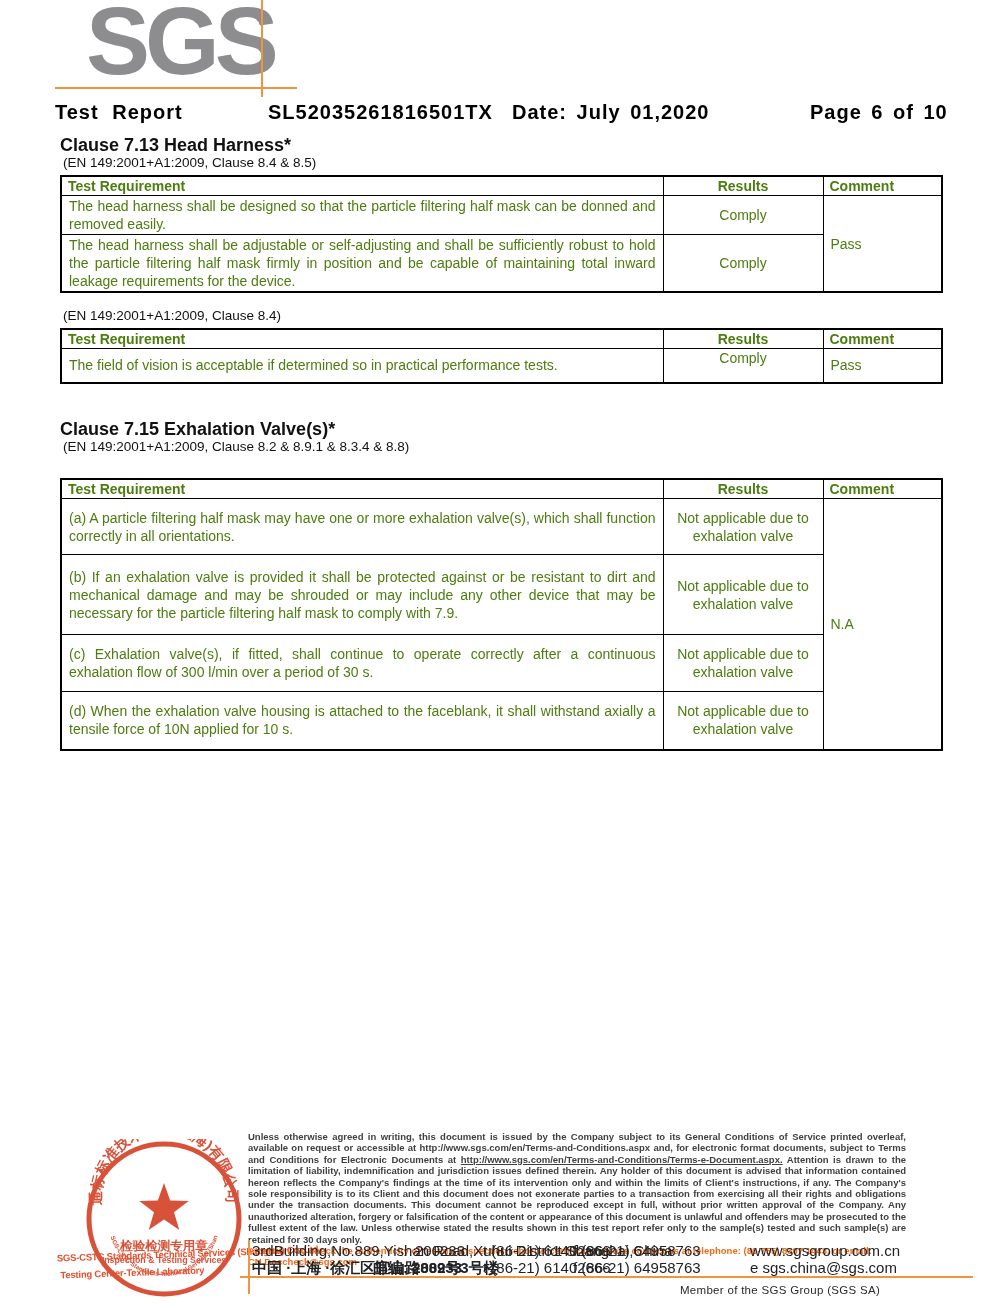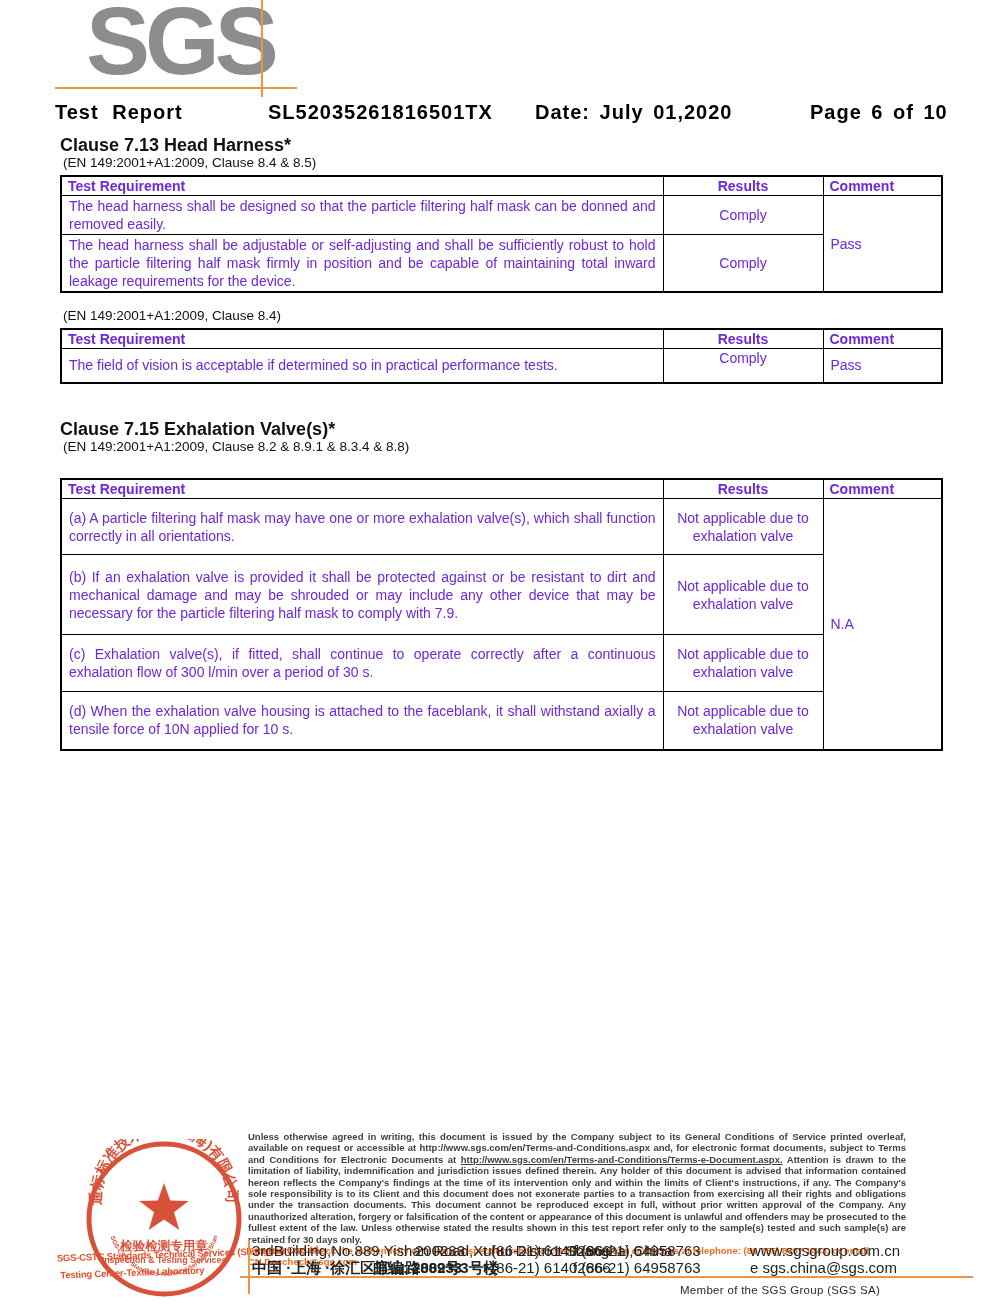--- a/index.html
+++ b/index.html
@@ -12,29 +12,29 @@
   .logo-text {
     position:absolute; left:86px; top:-14px; width:180px;
     font-size:96px; font-weight:bold; color:#8d8d8f; letter-spacing:-5px;
   }
   .logo-hline { position:absolute; left:55px; top:87px; width:242px; height:2px; background:#f0953f; }
   .logo-vline { position:absolute; left:261px; top:0; width:2px; height:97px; background:#f0953f; }
   .hdr-row { position:absolute; top:101px; left:0; width:1000px; height:18px;
     font-weight:bold; font-size:20px; letter-spacing:1px; color:#000;padding-left:44px; }
   .hdr-title   { position:absolute; left:55px;  word-spacing:7px; }
   .hdr-report  { position:absolute; left:268px; }
-  .hdr-date    { position:absolute; left:535px; word-spacing:3px; }
+  .hdr-date    { position:absolute; left:512px; word-spacing:3px; }
   .hdr-page    { position:absolute; left:810px; word-spacing:3px; }
   
   .section { position:absolute; left:60px; width:881px; }
   .sec-1 { top:137px; } .sec-2 { top:307px; } .sec-3 { top:421px; }
   .clause-heading { font-size:18px; font-weight:bold; line-height:17px; }
   .clause-standard { font-size:13.5px; line-height:17px; padding-left:3px; }
   .rtable { border-collapse:collapse; width:881px; table-layout:fixed; margin-top:4px;
-    font-size:14px; line-height:18px; color:#6d28d9; }
+    font-size:14px; line-height:18px; color:#4d7c0f; }
   .rtable.gap { margin-top:23px; }
   .rtable, .rtable td { border:1.5px solid #000; }
   .rtable { border-width:2px; }
   td.hcell { font-weight:bold; height:19px; padding:0 6px; }
   td.hres  { text-align:center;margin-top:36px; }
   td.req { padding:1px 7px; text-align:justify; vertical-align:middle; }
   td.res { text-align:center; vertical-align:middle; padding:0 4px; }
   td.res.vtop { vertical-align:top; }
   td.com { padding:0 7px; vertical-align:middle; text-align:left; }
   

